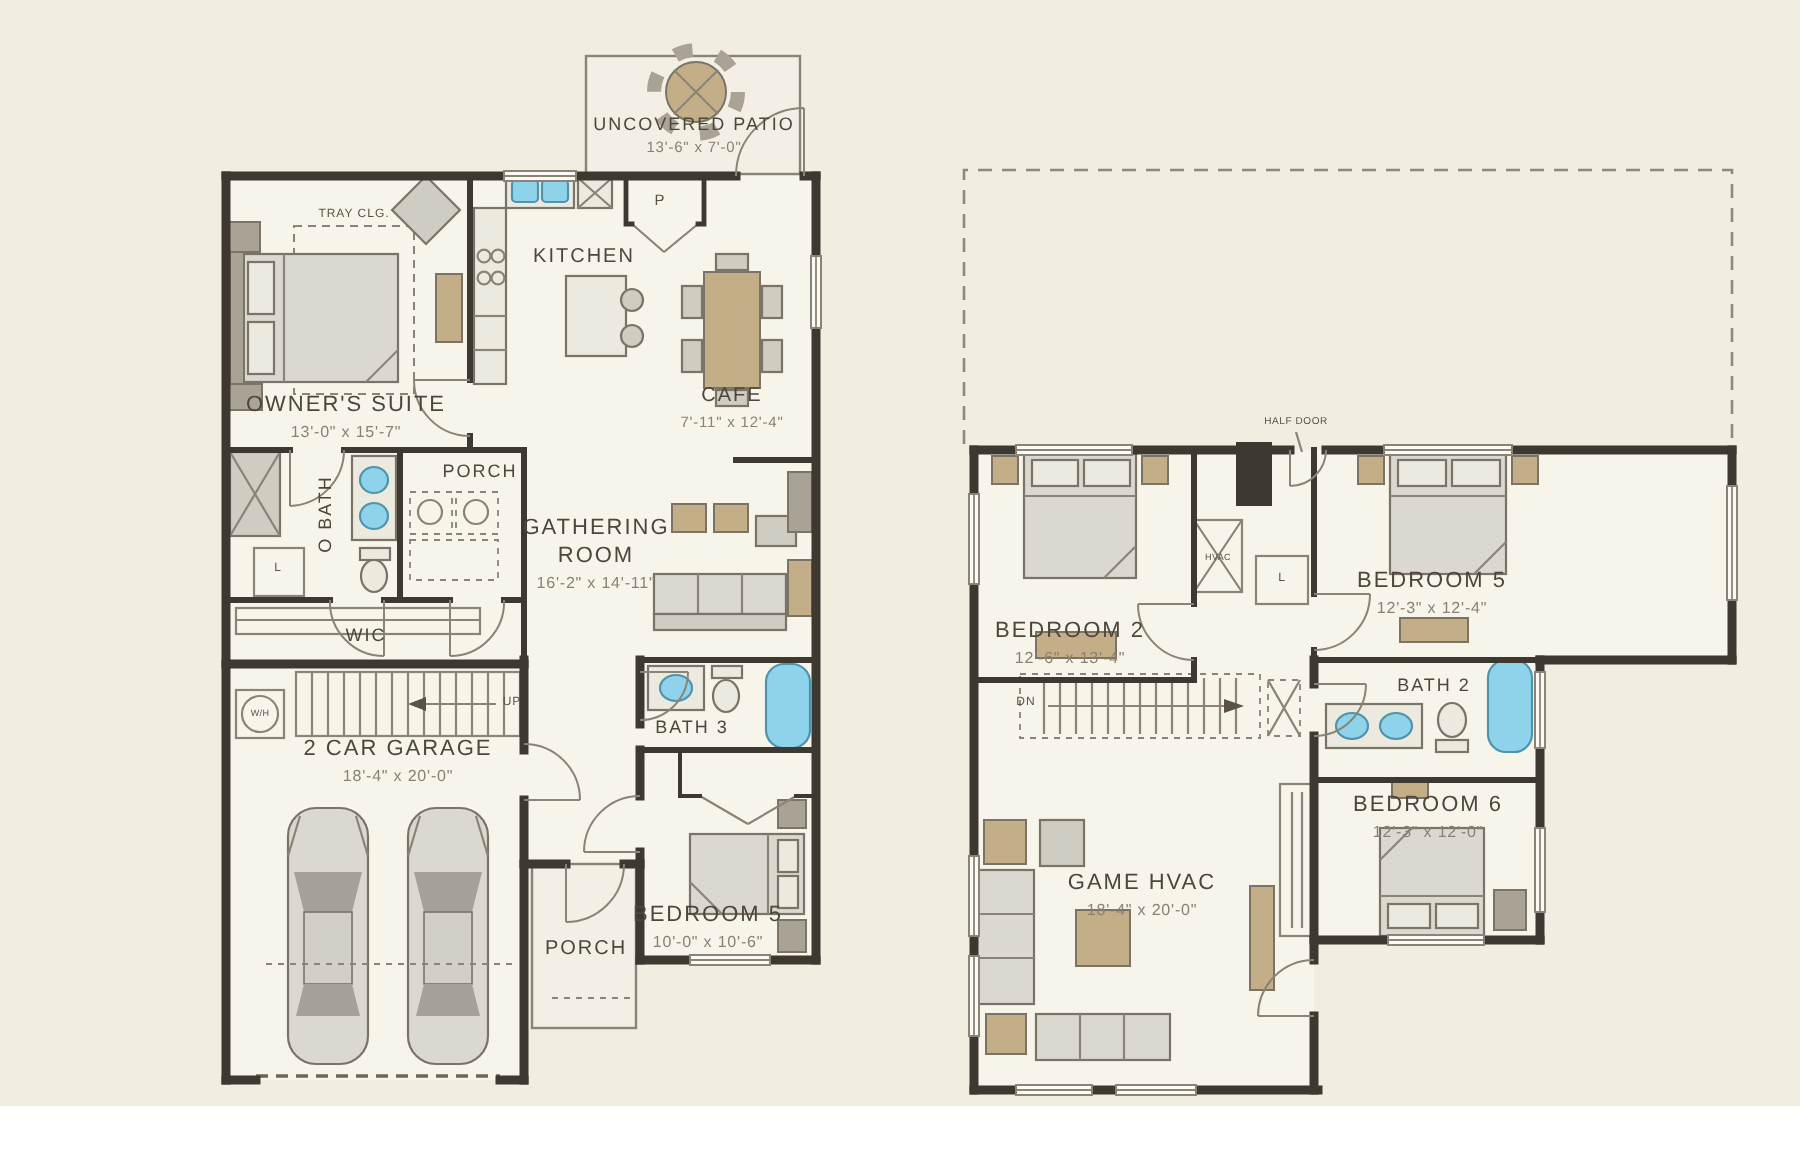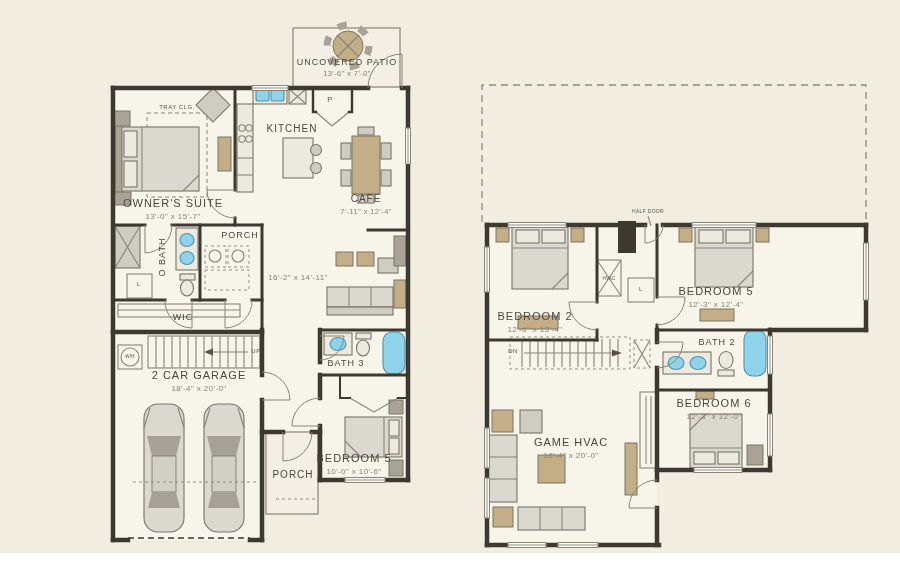--- a/index.html
+++ b/index.html
@@ -458,20 +458,21 @@
   <div class="dims" style="font-size:7.5px">7'-11" x 12'-4"</div>
 </div>
 <div class="lbl vert sm" style="left:163px;top:257px">
   <div class="name">O BATH</div>
 </div>
 <div class="lbl sm" style="left:240px;top:236px">
   <div class="name">PORCH</div>
 </div>
 <div class="lbl tiny" style="left:139px;top:285px">L</div>
 <div class="lbl" style="left:298px;top:277px">
+  <div class="name wrap">GATHERING ROOM</div>
   <div class="dims">16'-2" x 14'-11"</div>
 </div>
 <div class="lbl sm" style="left:183px;top:318px">
   <div class="name">WIC</div>
 </div>
 <div class="lbl t45" style="left:130px;top:357px">W/H</div>
 <div class="lbl tiny" style="left:256px;top:352px">UP</div>
 <div class="lbl" style="left:199px;top:381px">
   <div class="name">2 CAR GARAGE</div>
   <div class="dims">18'-4" x 20'-0"</div>

